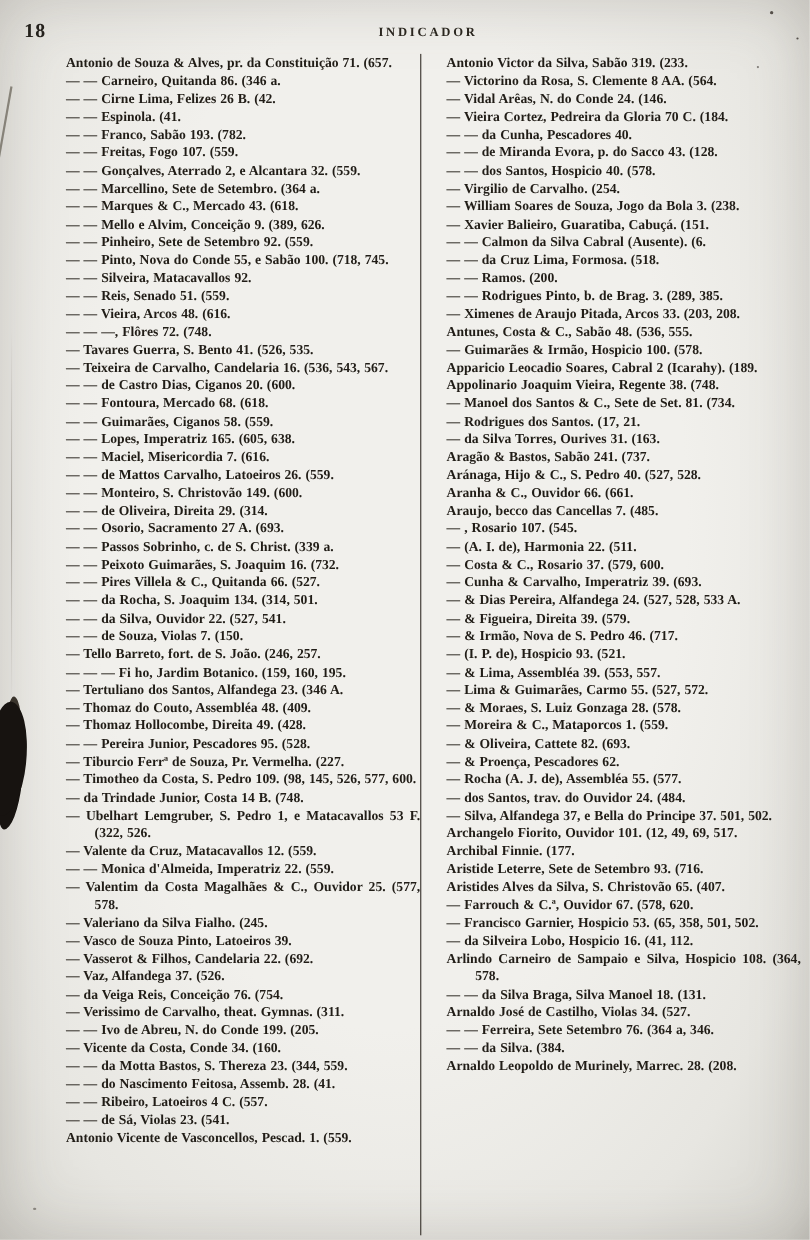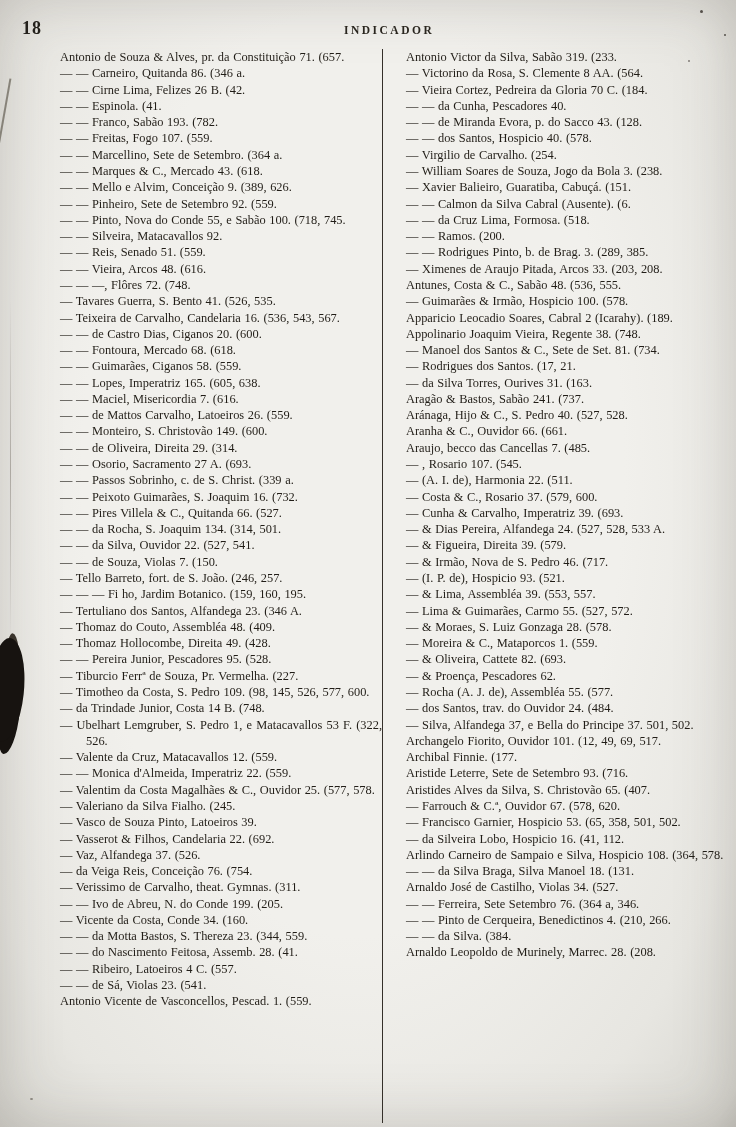--- a/index.html
+++ b/index.html
@@ -19,21 +19,21 @@
     font-size:18px;font-weight:bold;color:#24211c;letter-spacing:1px;
   }
   .header-title{
     position:absolute;left:344px;top:8px;
     font-size:11.5px;font-weight:bold;color:#2a261f;letter-spacing:2.5px;
   }
   .columns{
     position:absolute;top:49px;left:60px;right:8px;bottom:4px;
     display:flex;color:#211d17;
   }
-  .col{font-size:12.4px;line-height:16.28px;font-weight:normal;}
+  .col{font-size:12.4px;line-height:16.28px;font-weight:bold;}
   .col-left{width:322px;flex:0 0 322px;}
   .col-right{flex:1;border-left:1.5px solid #35302a;padding-left:23px;}
   .entry{
     padding-left:26px;text-indent:-26px;
     text-align:justify;
     word-spacing:0.5px;
     white-space:normal;
   }
   
   .ink-blob{
@@ -67,20 +67,21 @@
   </div>
 
   <div class="columns">
     <div class="col col-left">
         <div class="entry">Antonio de Souza &amp; Alves, pr. da Constituição 71. (657.</div>
         <div class="entry">— — Carneiro, Quitanda 86. (346 a.</div>
         <div class="entry">— — Cirne Lima, Felizes 26 B. (42.</div>
         <div class="entry">— — Espinola. (41.</div>
         <div class="entry">— — Franco, Sabão 193. (782.</div>
         <div class="entry">— — Freitas, Fogo 107. (559.</div>
+        <div class="entry">— — Gonçalves, Aterrado 2, e Alcantara 32. (559.</div>
         <div class="entry">— — Marcellino, Sete de Setembro. (364 a.</div>
         <div class="entry">— — Marques &amp; C., Mercado 43. (618.</div>
         <div class="entry">— — Mello e Alvim, Conceição 9. (389, 626.</div>
         <div class="entry">— — Pinheiro, Sete de Setembro 92. (559.</div>
         <div class="entry">— — Pinto, Nova do Conde 55, e Sabão 100. (718, 745.</div>
         <div class="entry">— — Silveira, Matacavallos 92.</div>
         <div class="entry">— — Reis, Senado 51. (559.</div>
         <div class="entry">— — Vieira, Arcos 48. (616.</div>
         <div class="entry">— — —, Flôres 72. (748.</div>
         <div class="entry">— Tavares Guerra, S. Bento 41. (526, 535.</div>
@@ -123,20 +124,21 @@
         <div class="entry">— Vicente da Costa, Conde 34. (160.</div>
         <div class="entry">— — da Motta Bastos, S. Thereza 23. (344, 559.</div>
         <div class="entry">— — do Nascimento Feitosa, Assemb. 28. (41.</div>
         <div class="entry">— — Ribeiro, Latoeiros 4 C. (557.</div>
         <div class="entry">— — de Sá, Violas 23. (541.</div>
         <div class="entry">Antonio Vicente de Vasconcellos, Pescad. 1. (559.</div>
       </div>
     <div class="col col-right">
         <div class="entry">Antonio Victor da Silva, Sabão 319. (233.</div>
         <div class="entry">— Victorino da Rosa, S. Clemente 8 AA. (564.</div>
+        <div class="entry">— Vidal Arêas, N. do Conde 24. (146.</div>
         <div class="entry">— Vieira Cortez, Pedreira da Gloria 70 C. (184.</div>
         <div class="entry">— — da Cunha, Pescadores 40.</div>
         <div class="entry">— — de Miranda Evora, p. do Sacco 43. (128.</div>
         <div class="entry">— — dos Santos, Hospicio 40. (578.</div>
         <div class="entry">— Virgilio de Carvalho. (254.</div>
         <div class="entry">— William Soares de Souza, Jogo da Bola 3. (238.</div>
         <div class="entry">— Xavier Balieiro, Guaratiba, Cabuçá. (151.</div>
         <div class="entry">— — Calmon da Silva Cabral (Ausente). (6.</div>
         <div class="entry">— — da Cruz Lima, Formosa. (518.</div>
         <div class="entry">— — Ramos. (200.</div>
@@ -174,21 +176,20 @@
         <div class="entry">Archibal Finnie. (177.</div>
         <div class="entry">Aristide Leterre, Sete de Setembro 93. (716.</div>
         <div class="entry">Aristides Alves da Silva, S. Christovão 65. (407.</div>
         <div class="entry">— Farrouch &amp; C.ª, Ouvidor 67. (578, 620.</div>
         <div class="entry">— Francisco Garnier, Hospicio 53. (65, 358, 501, 502.</div>
         <div class="entry">— da Silveira Lobo, Hospicio 16. (41, 112.</div>
         <div class="entry">Arlindo Carneiro de Sampaio e Silva, Hospicio 108. (364, 578.</div>
         <div class="entry">— — da Silva Braga, Silva Manoel 18. (131.</div>
         <div class="entry">Arnaldo José de Castilho, Violas 34. (527.</div>
         <div class="entry">— — Ferreira, Sete Setembro 76. (364 a, 346.</div>
-        <div class="entry">— — Pinto de Cerqueira, Benedictinos 4. (210, 266.</div>
         <div class="entry">— — da Silva. (384.</div>
         <div class="entry">Arnaldo Leopoldo de Murinely, Marrec. 28. (208.</div>
       </div>
   </div>
 
   <div class="ink-blob"></div>
   <div class="scratch-top"></div>
   <div class="crease"></div>
   <div class="speck s1"></div>
   <div class="speck s2"></div>

